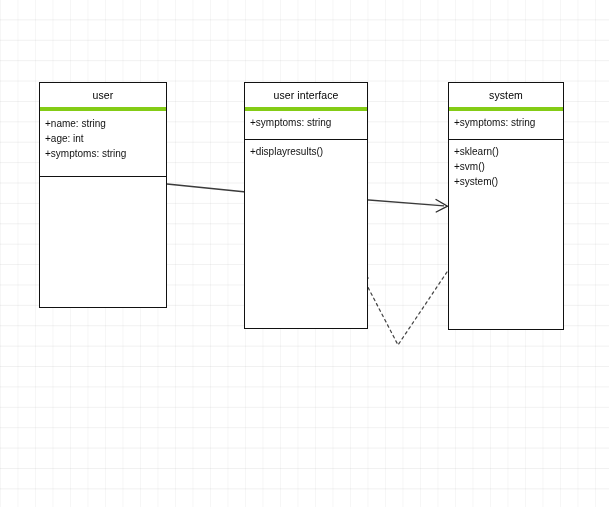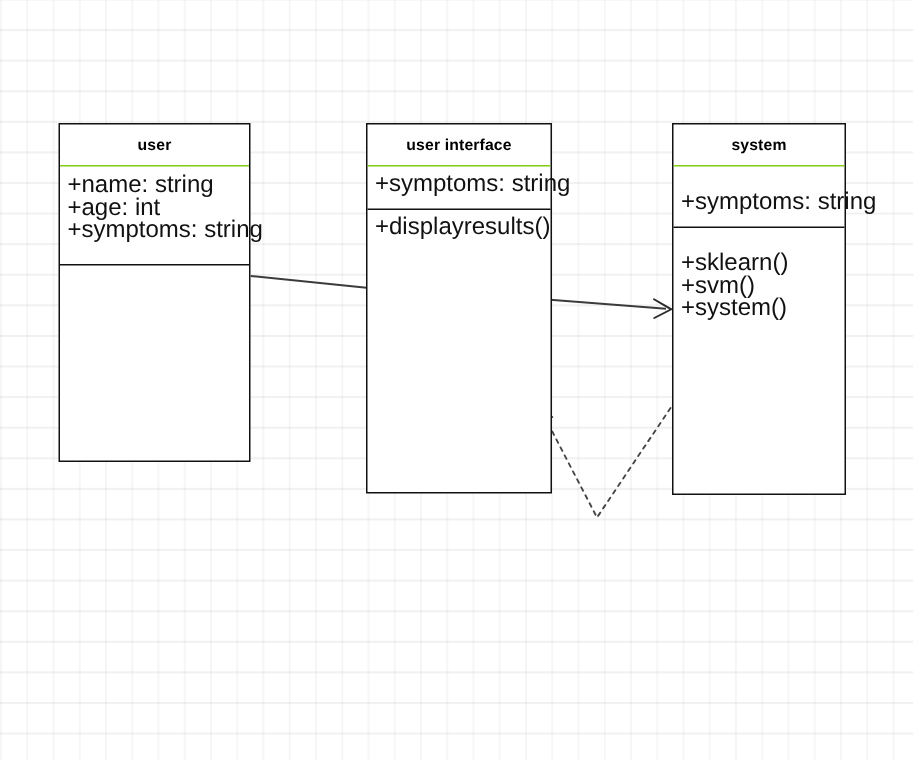--- a/index.html
+++ b/index.html
@@ -35,33 +35,33 @@
     position: absolute;
     box-sizing: border-box;
     background: #ffffff;
     border: 1px solid #111111;
     display: flex;
     flex-direction: column;
   }
   .uml-title {
     box-sizing: border-box;
     text-align: right;
-    font-weight: bold;
+    font-weight: normal;
     font-size: 10.5px;
     color: #000000;
     letter-spacing: 0.1px;
-    border-bottom: 1px solid #84cc16;
+    border-bottom: 4px solid #84cc16;
     display: flex;
     align-items: center;
     justify-content: center;
   }
   .uml-compartment {
     box-sizing: border-box;
     padding: 5px 5px 5px 5px;
-    font-size: 16px;
+    font-size: 10px;
     color: #111111;
     line-height: 15px;
   }
   .uml-compartment.divided {
     border-bottom: 1px solid #111111;
   }
   .uml-compartment.grow {
     flex: 1 1 auto;
   }
   .uml-member {
@@ -102,21 +102,21 @@
   <div class="umlclass" id="cls-ui" style="left:244px; top:82px; width:124px; height:247px;">
     <div class="uml-title" style="height:28px;">user interface</div>
     <div class="uml-compartment divided" style="height:29px; padding-top:4px;">
       <div class="uml-member">+symptoms: string</div>
     </div>
     <div class="uml-compartment grow" style="padding-top:4px;">
       <div class="uml-member">+displayresults()</div>
     </div>
   </div>
 
-  <div class="umlclass" id="cls-system" style="left:448px; top:82px; width:116px; height:248px;gap:12px;">
+  <div class="umlclass" id="cls-system" style="left:448px; top:82px; width:116px; height:248px;">
     <div class="uml-title" style="height:28px;">system</div>
     <div class="uml-compartment divided" style="height:29px; padding-top:4px;">
       <div class="uml-member">+symptoms: string</div>
     </div>
     <div class="uml-compartment grow" style="padding-top:4px;">
       <div class="uml-member">+sklearn()</div>
       <div class="uml-member">+svm()</div>
       <div class="uml-member">+system()</div>
     </div>
   </div>

